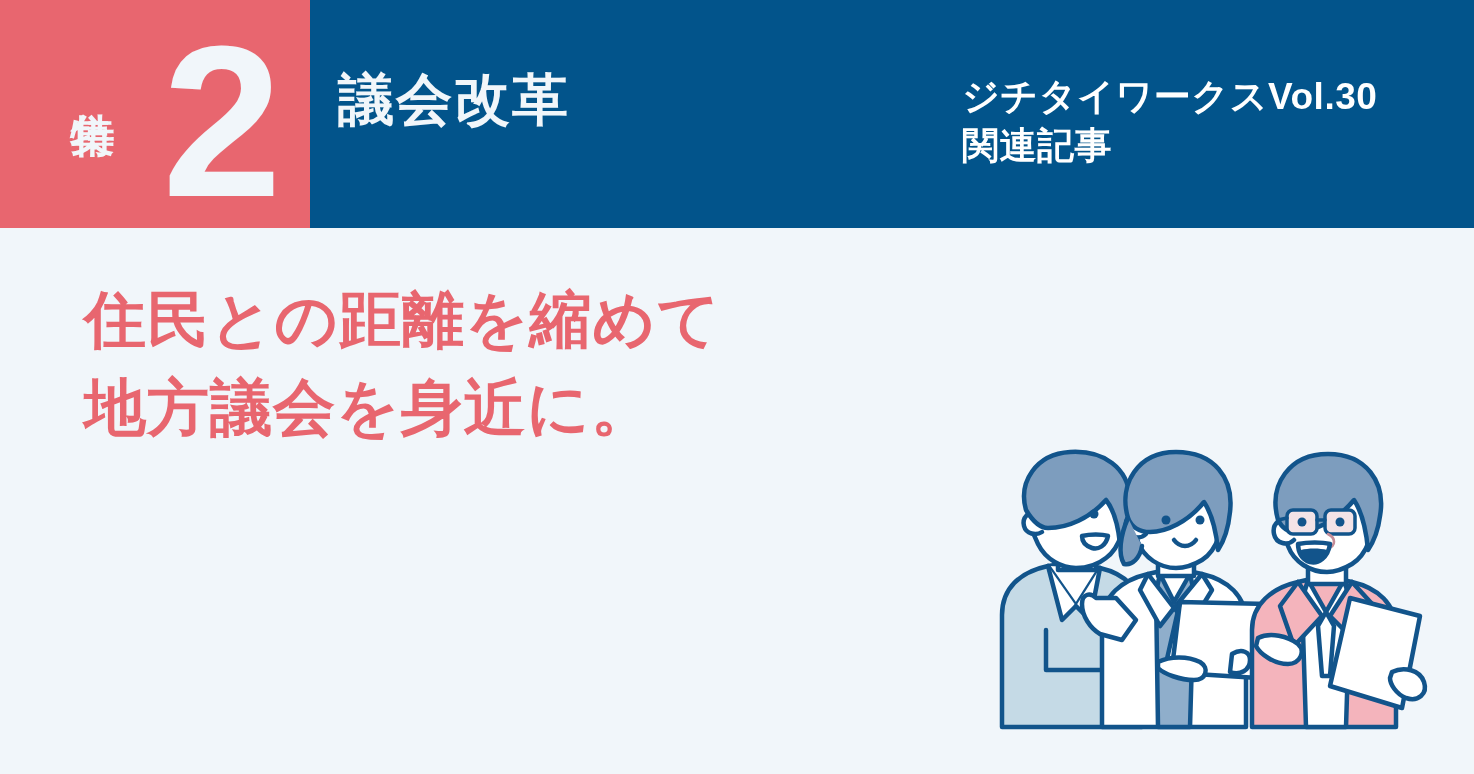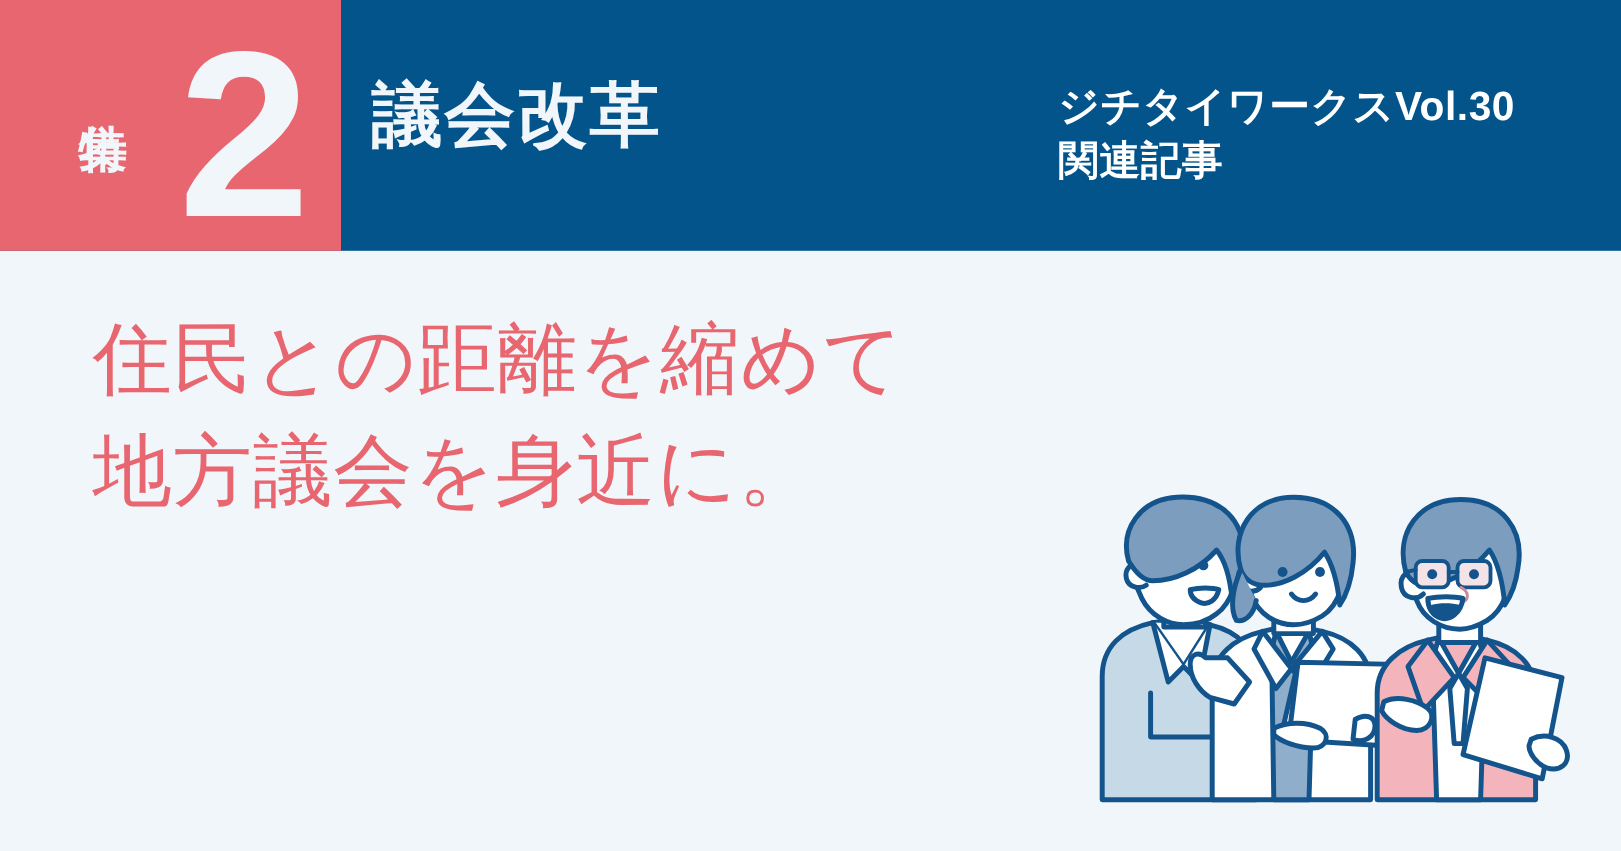--- a/index.html
+++ b/index.html
@@ -59,21 +59,21 @@
     font-size: 215px;
     font-weight: 700;
     line-height: 228px;
     letter-spacing: -4px;
   }
   .header-title {
     position: absolute;
     left: 338px;
     top: 72px;
     color: #f1f6fa;
-    font-size: 64px;
+    font-size: 56px;
     font-weight: 700;
     line-height: 1;
     letter-spacing: 2px;
   }
   .header-meta {
     position: absolute;
     left: 962px;
     top: 73px;
     color: #ffffff;
     font-size: 37px;
@@ -82,22 +82,22 @@
     letter-spacing: 0.5px;
     white-space: pre-line;
   }
 
   
   .headline {
     position: absolute;
     left: 84px;
     top: 276px;
     color: #E8666F;
-    font-size: 72px;
-    font-weight: 400;
+    font-size: 62px;
+    font-weight: 700;
     line-height: 1.42;
     letter-spacing: 1px;
     white-space: pre-line;
   }
 
   
   .illustration {
     position: absolute;
     left: 950px;
     top: 440px;

